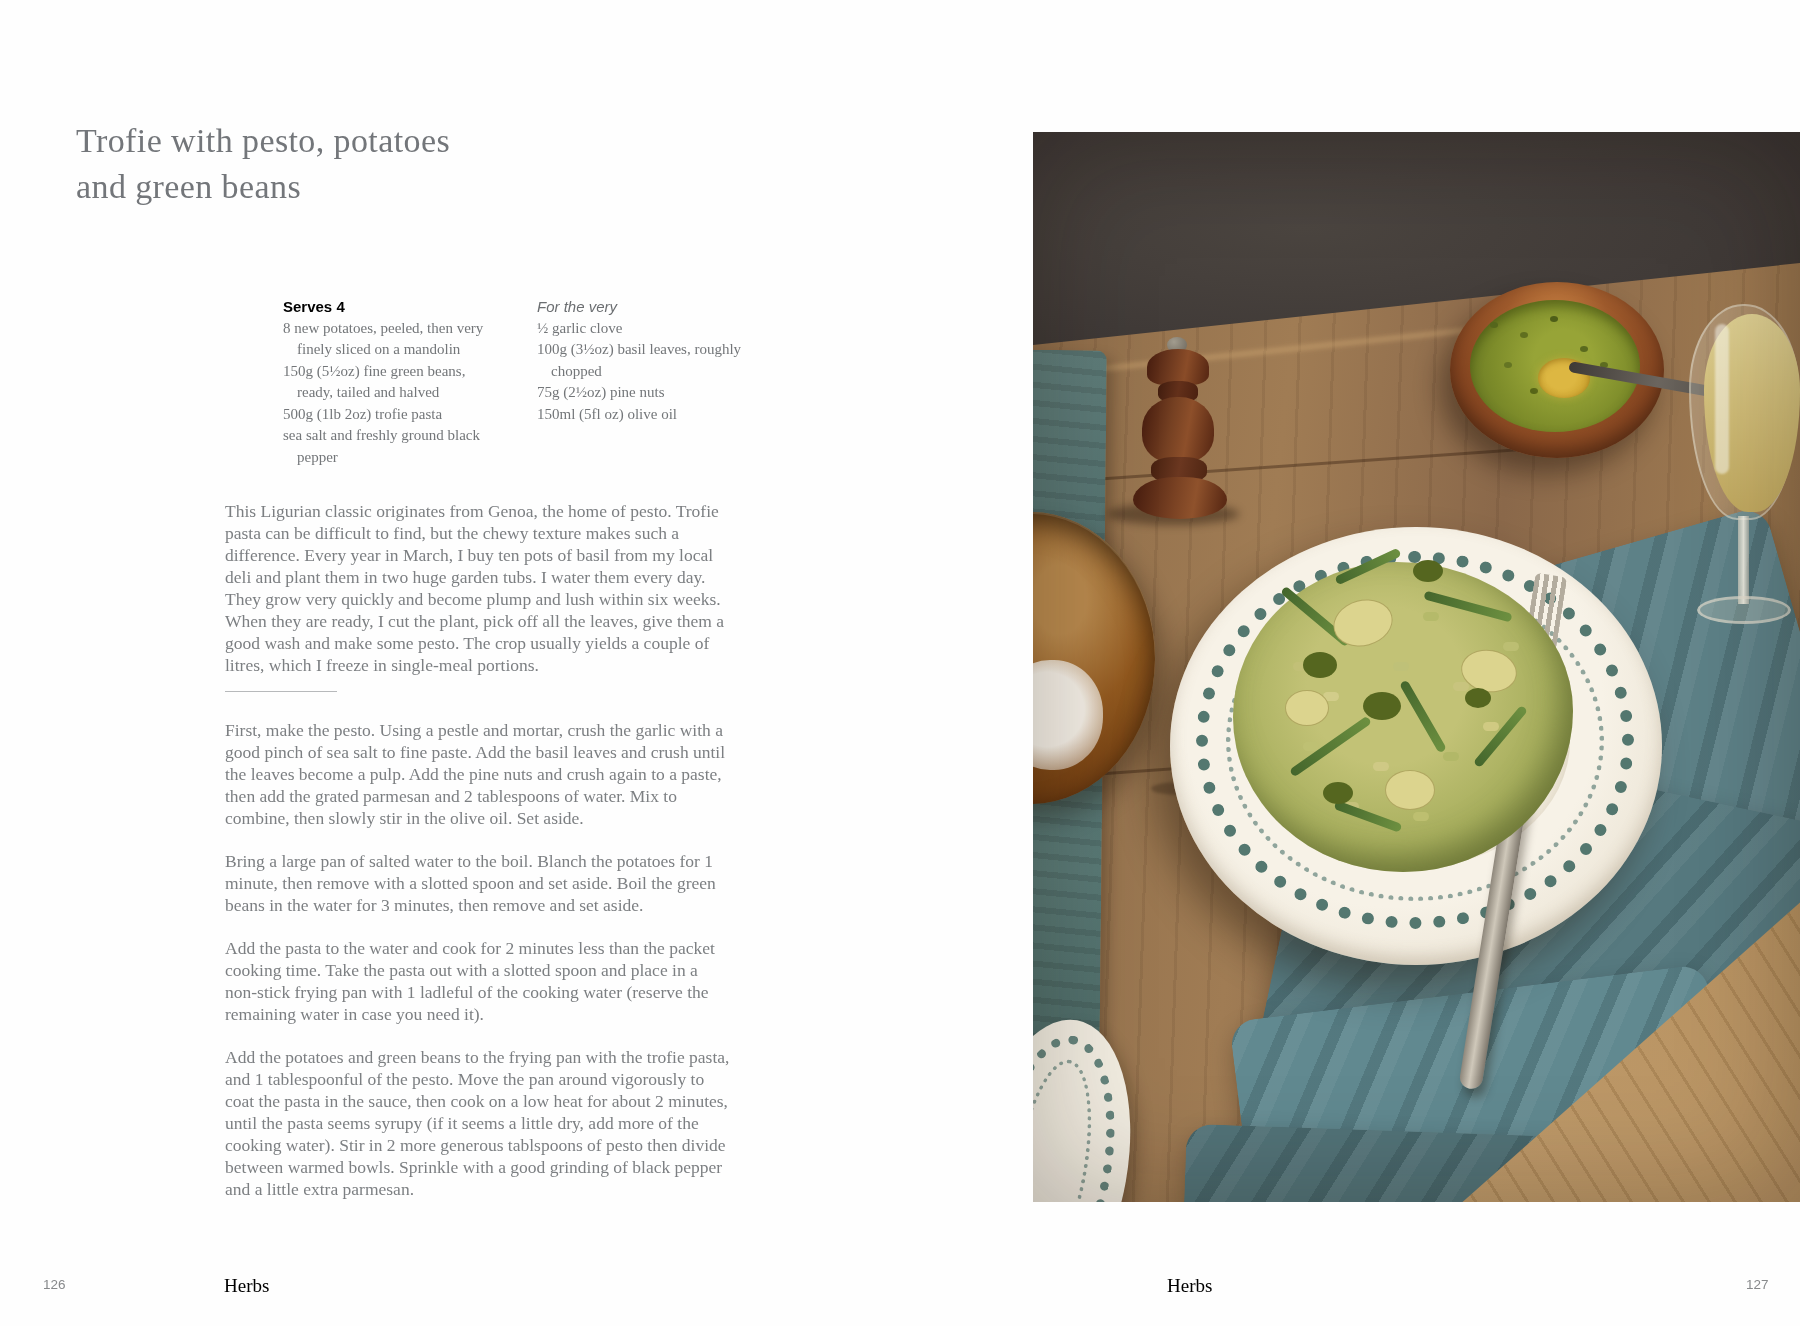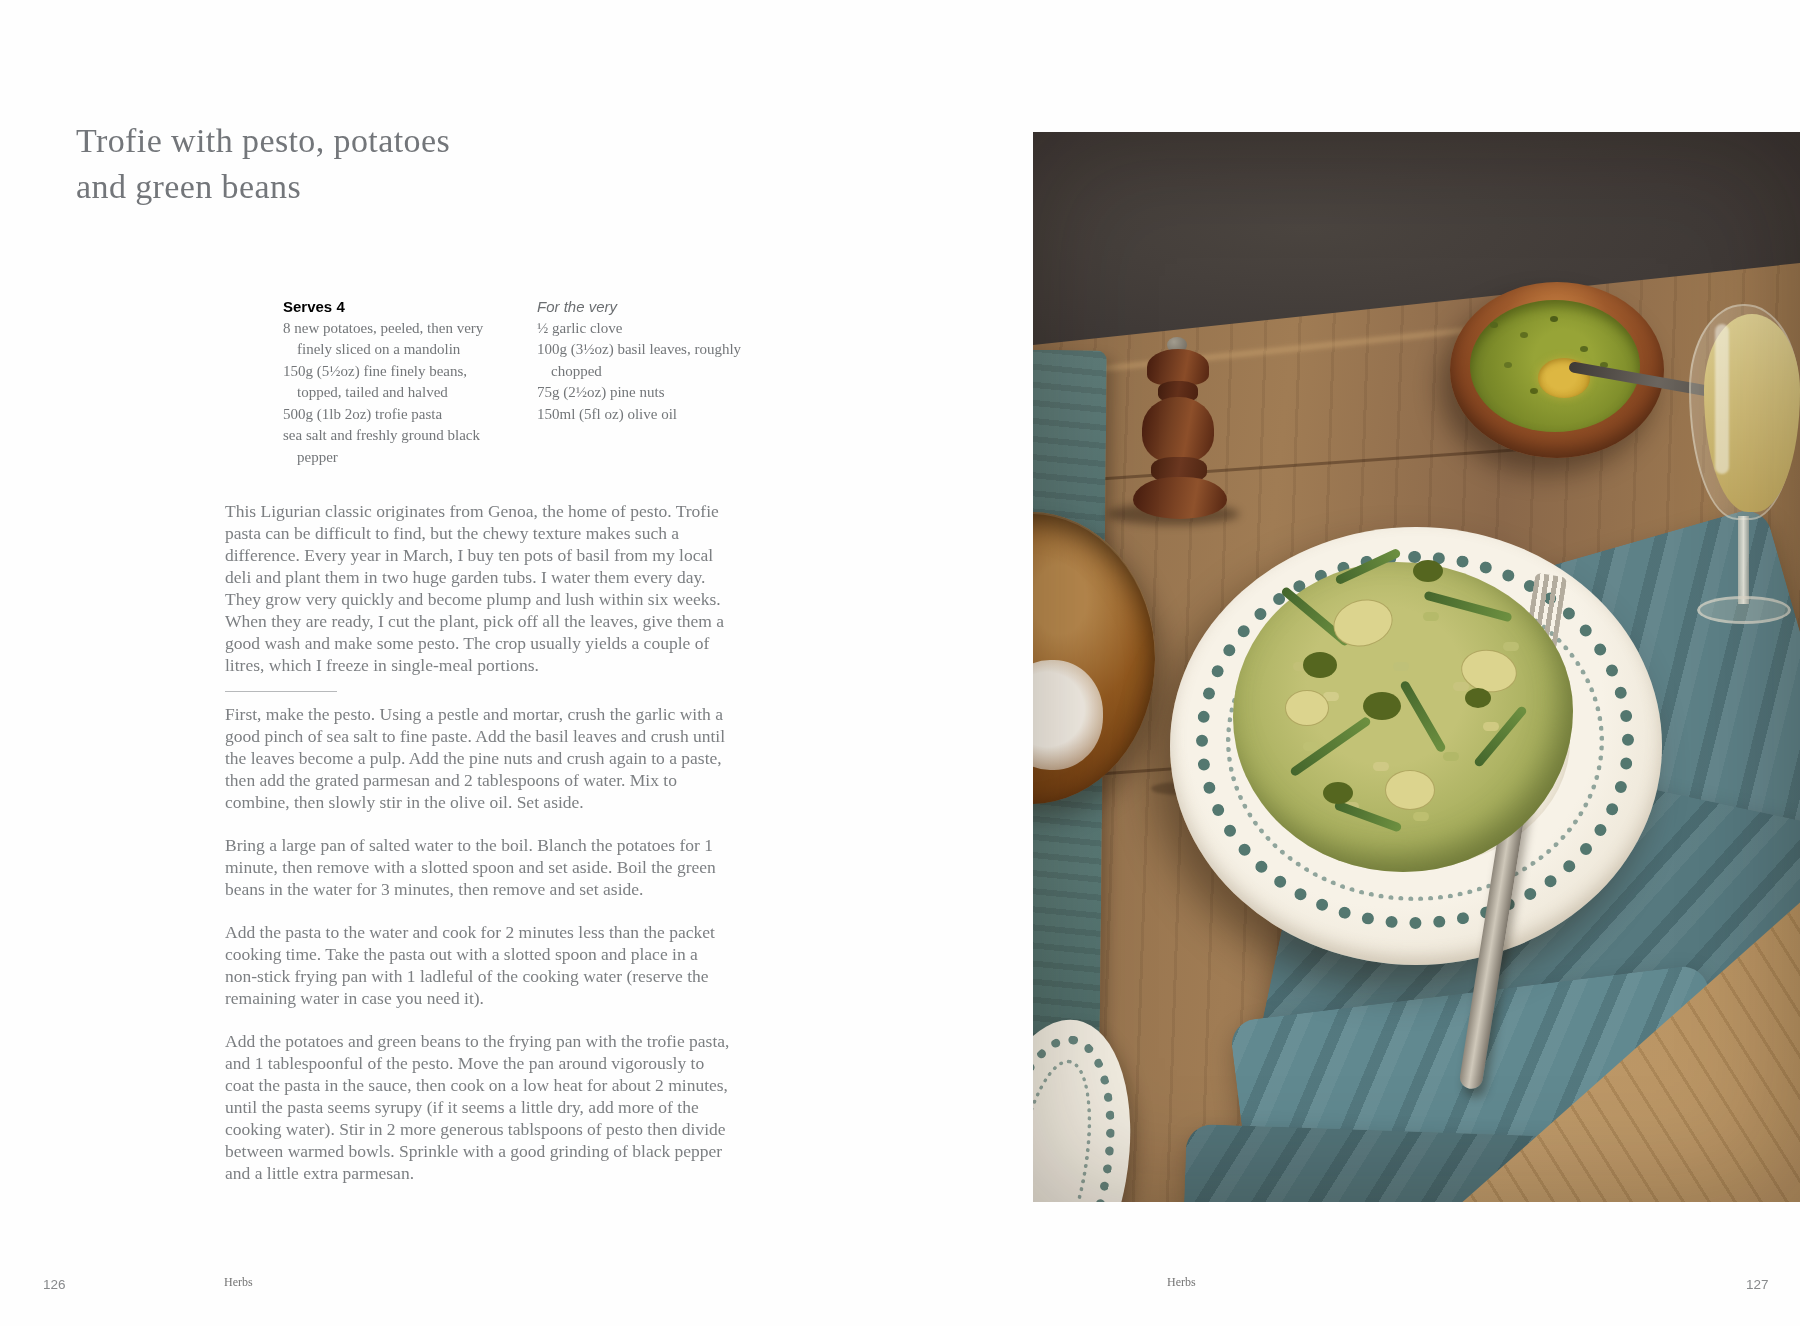--- a/index.html
+++ b/index.html
@@ -21,25 +21,25 @@
   .ing-head-italic { font-style:italic; font-weight:400; color:#6b6e71; }
   .ing { padding-left:14px; text-indent:-14px;font-family:Liberation Serif, serif; }
 
   .body-col { position:absolute; left:225px; top:500px; width:505px;
     font-family:"Liberation Serif", serif; font-size:17.5px; line-height:22px;
     color:#7c7f82; }
   .body-col p { margin:0; }
   .body-col p + p { margin-top:21px; }
   .divider-rule { width:112px; border:none; border-top:1px solid #b7b9bb;
     margin:15px 0 0 0; height:0; }
-  .divider-rule + p { margin-top:11px; }
+  .divider-rule + p { margin-top:27px; }
 
   .footer-item { position:absolute; color:#87898b; }
   .folio { font-family:"Liberation Sans", sans-serif; font-size:13.5px; }
-  .running-head { font-family:"Liberation Serif", serif; font-size:12px; color:#737373; }
+  .running-head { font-family:"Liberation Serif", serif; font-size:19px; color:#000000; }
 
   
   .photo { position:absolute; left:1033px; top:132px; width:767px; height:1070px;
     overflow:hidden;
     background:
       repeating-linear-gradient(92deg, rgba(62,38,20,.10) 0 3px, rgba(0,0,0,0) 3px 34px),
       linear-gradient(96deg,#8f6d4a 0%, #a07c54 32%, #8a684a 58%, #9c7850 82%, #8d6b47 100%); }
   .photo * { position:absolute; }
 
   .ph-wall { left:0; top:0; width:100%; height:240px;
@@ -198,21 +198,21 @@
 <div class="spread">
 
   <h1 class="recipe-title">
     <span>Trofie with pesto, potatoes</span>
     <span>and green beans</span>
   </h1>
 
   <div class="ing-col ing-col-1">
     <div class="ing-head">Serves 4</div>
     <div class="ing">8 new potatoes, peeled, then very finely sliced on a mandolin</div>
-    <div class="ing">150g (5½oz) fine finely beans, topped, tailed and halved</div>
+    <div class="ing">150g (5½oz) fine green beans, ready, tailed and halved</div>
     <div class="ing">500g (1lb 2oz) trofie pasta</div>
     <div class="ing">sea salt and freshly ground black pepper</div>
   </div>
 
   <div class="ing-col ing-col-2">
     <div class="ing-head ing-head-italic">For the very</div>
     <div class="ing">½ garlic clove</div>
     <div class="ing">100g (3½oz) basil leaves, roughly chopped</div>
     <div class="ing">75g (2½oz) pine nuts</div>
     <div class="ing">150ml (5fl oz) olive oil</div>

